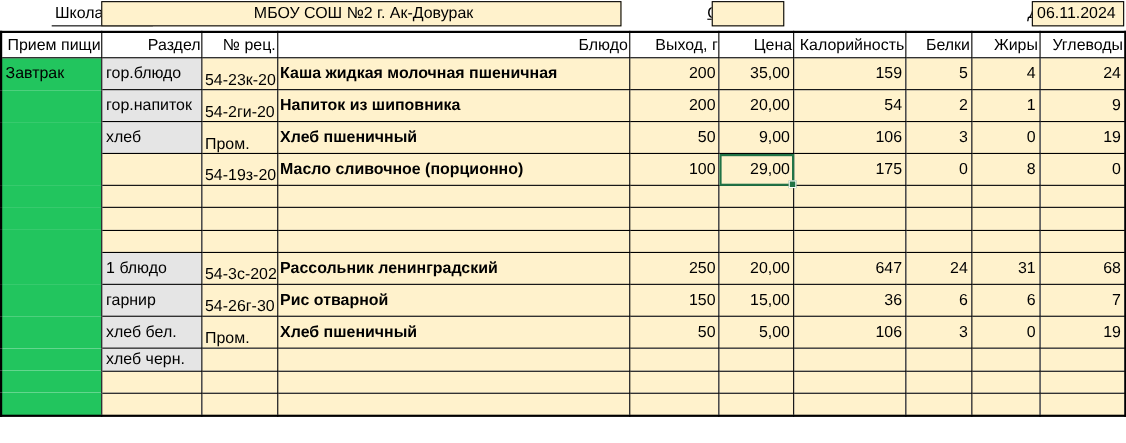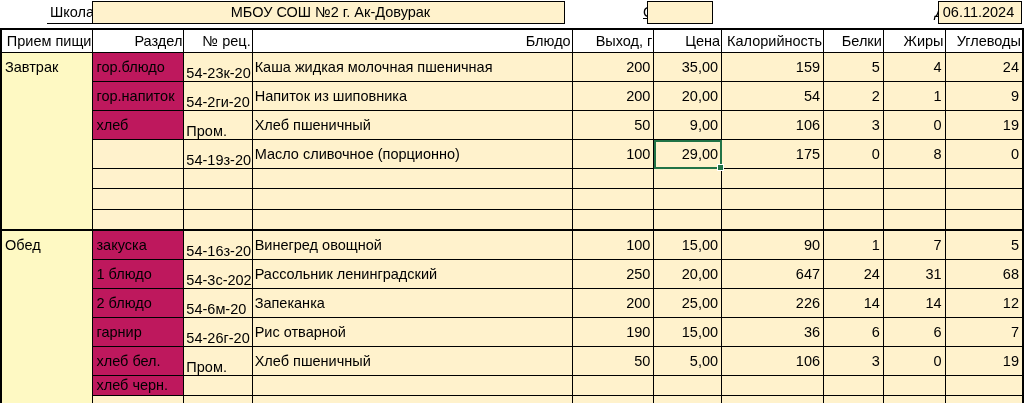--- a/index.html
+++ b/index.html
@@ -44,24 +44,24 @@
     font-weight:400;height:22px;padding:0 1px;
     text-align:right;white-space:nowrap;overflow:hidden;
   }
   #menu td{
     border:1px solid var(--grid);
     height:20.4px;padding:0 3px;
     background:var(--fill);
     white-space:nowrap;overflow:hidden;
     box-sizing:border-box;
   }
-  #menu td.c-meal{background:#fef9c3;border-top:none;border-bottom:none;padding-left:3px;}
-  #menu td.c-section.filled{background:#be185d;}
+  #menu td.c-meal{background:#22c55e;border-top:none;border-bottom:none;padding-left:3px;}
+  #menu td.c-section.filled{background:#e5e5e5;}
   #menu td.c-rec{padding:12px 0 0 2px;}
-  #menu td.c-dish{padding:4px 2px;}
+  #menu td.c-dish{padding:4px 2px;font-weight:bold;}
   #menu td.c-num{text-align:right;}
   #menu tr.thick-top td{border-top:2px solid var(--grid);}
   #menu td.selected{
     outline:2px solid var(--sel);outline-offset:-2px;
     position:relative;overflow:visible;margin-left:48px;
   }
   #menu td.selected::after{
     content:"";position:absolute;right:-3px;bottom:-3px;
     width:5px;height:5px;background:var(--sel);border:1px solid #fff;
   }
@@ -183,62 +183,38 @@
         <td class="c-section"></td>
         <td class="c-rec"></td>
         <td class="c-dish"></td>
         <td class="c-num"></td>
         <td class="c-num"></td>
         <td class="c-num"></td>
         <td class="c-num"></td>
         <td class="c-num"></td>
         <td class="c-num"></td>
       </tr>
-      <tr class="thick-top">
-        <td class="c-meal">Обед</td>
-        <td class="c-section filled">закуска</td>
-        <td class="c-rec">54-16з-20</td>
-        <td class="c-dish">Винегред овощной</td>
-        <td class="c-num">100</td>
-        <td class="c-num">15,00</td>
-        <td class="c-num">90</td>
-        <td class="c-num">1</td>
-        <td class="c-num">7</td>
-        <td class="c-num">5</td>
-      </tr>
       <tr>
         <td class="c-meal"></td>
         <td class="c-section filled">1 блюдо</td>
         <td class="c-rec">54-3с-202</td>
         <td class="c-dish">Рассольник ленинградский</td>
         <td class="c-num">250</td>
         <td class="c-num">20,00</td>
         <td class="c-num">647</td>
         <td class="c-num">24</td>
         <td class="c-num">31</td>
         <td class="c-num">68</td>
       </tr>
       <tr>
         <td class="c-meal"></td>
-        <td class="c-section filled">2 блюдо</td>
-        <td class="c-rec">54-6м-20</td>
-        <td class="c-dish">Запеканка</td>
-        <td class="c-num">200</td>
-        <td class="c-num">25,00</td>
-        <td class="c-num">226</td>
-        <td class="c-num">14</td>
-        <td class="c-num">14</td>
-        <td class="c-num">12</td>
-      </tr>
-      <tr>
-        <td class="c-meal"></td>
         <td class="c-section filled">гарнир</td>
-        <td class="c-rec">54-26г-20</td>
+        <td class="c-rec">54-26г-30</td>
         <td class="c-dish">Рис отварной</td>
-        <td class="c-num">190</td>
+        <td class="c-num">150</td>
         <td class="c-num">15,00</td>
         <td class="c-num">36</td>
         <td class="c-num">6</td>
         <td class="c-num">6</td>
         <td class="c-num">7</td>
       </tr>
       <tr>
         <td class="c-meal"></td>
         <td class="c-section filled">хлеб бел.</td>
         <td class="c-rec">Пром.</td>

